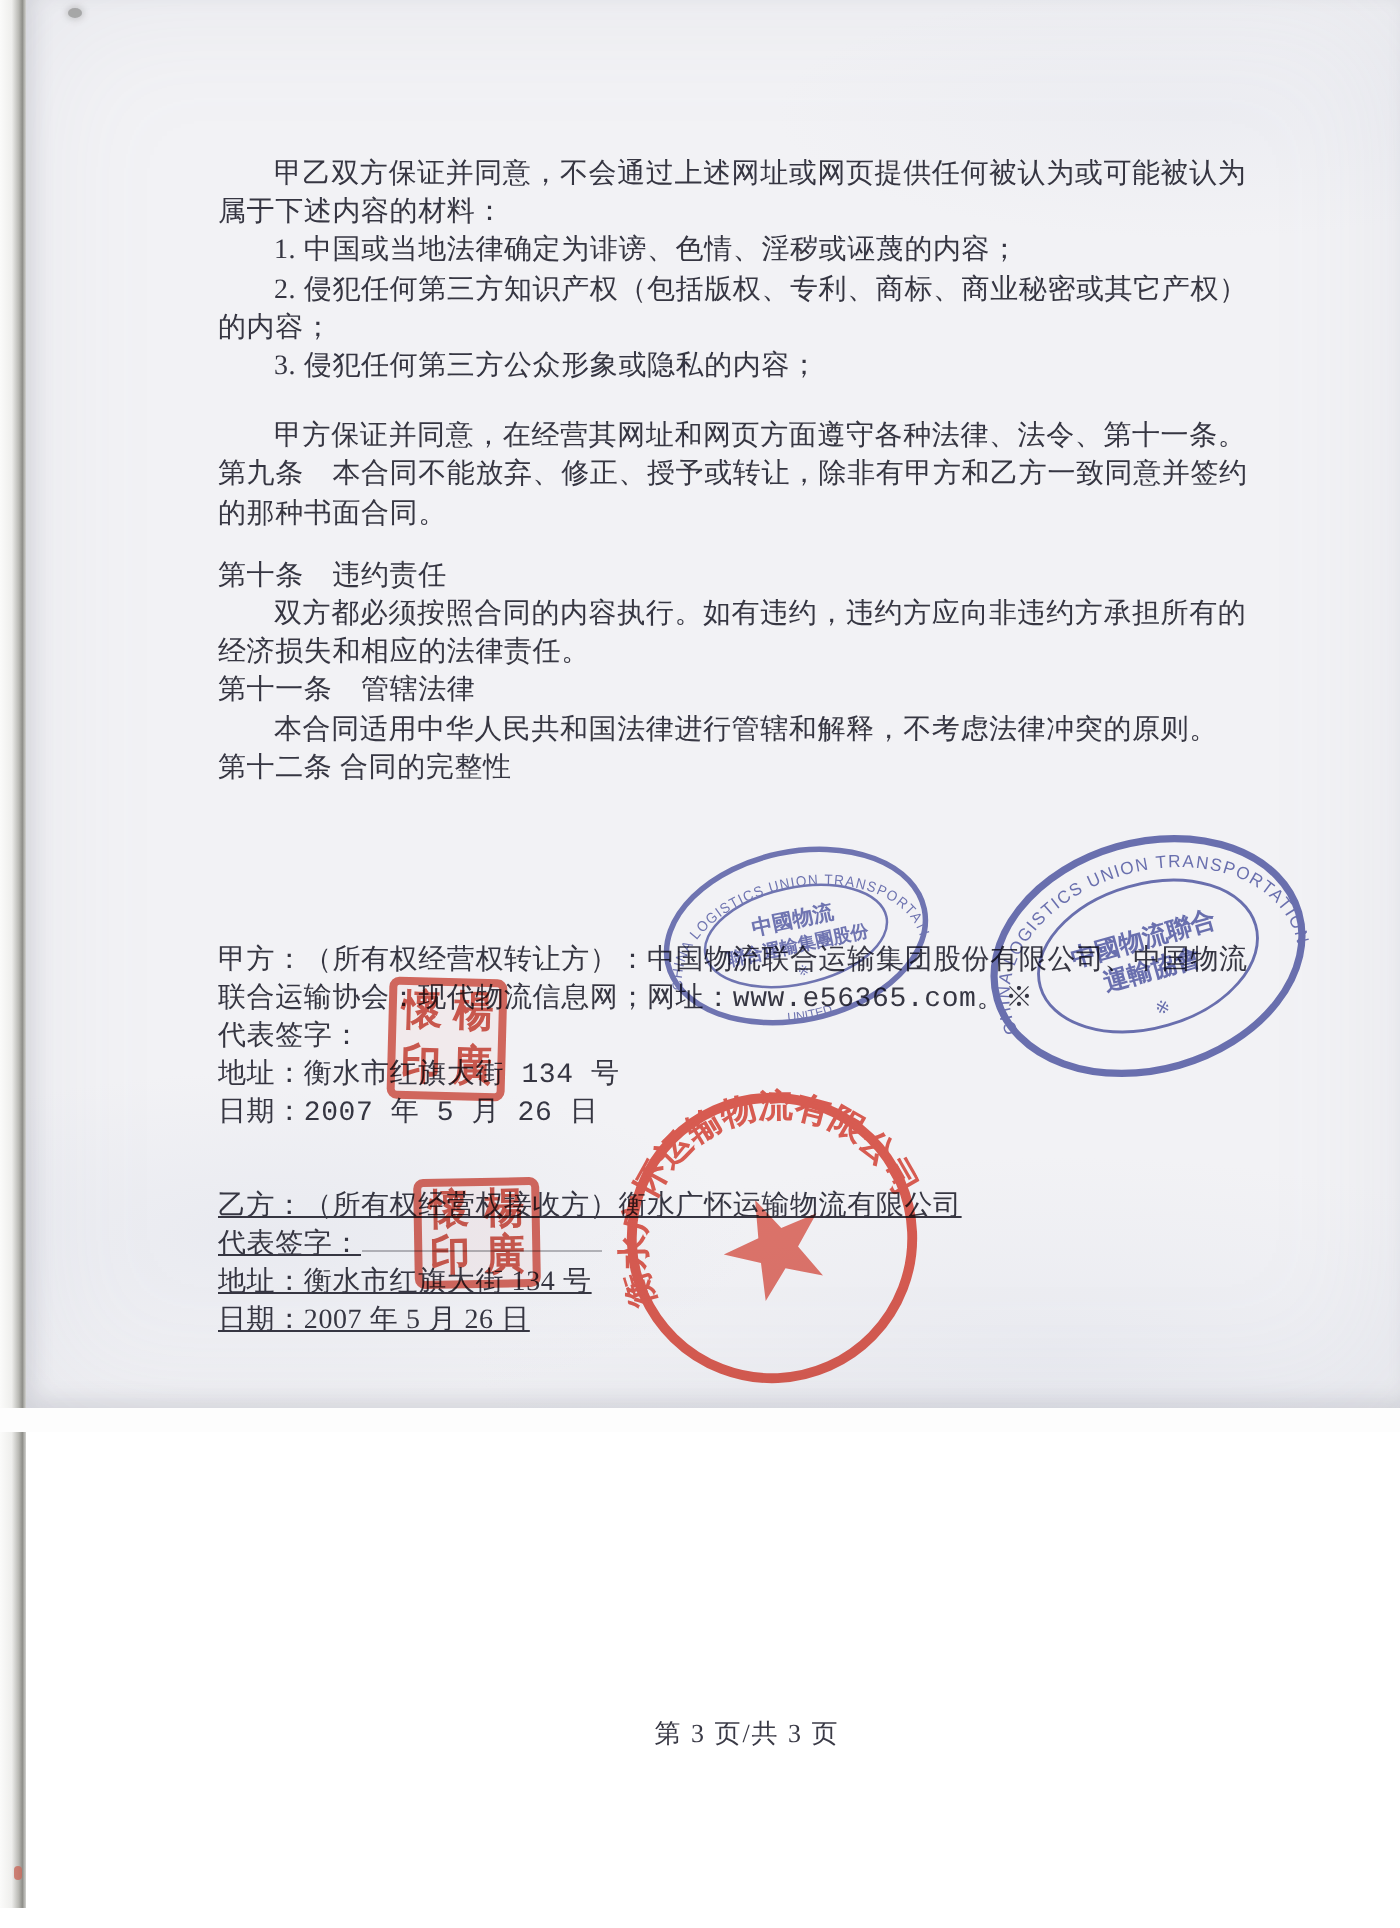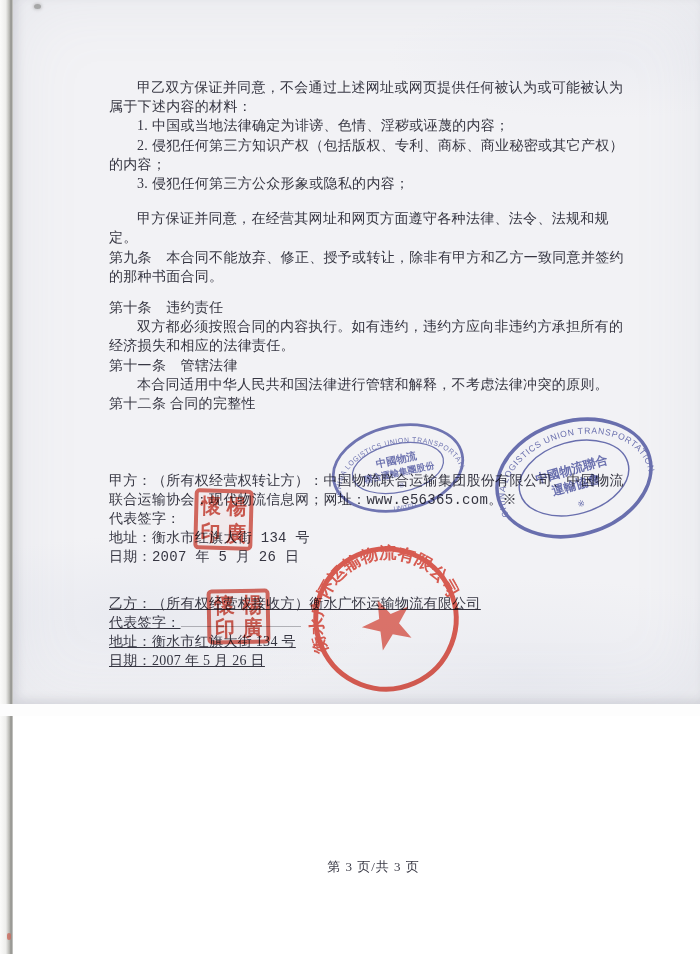--- a/index.html
+++ b/index.html
@@ -56,21 +56,21 @@
 <body>
 
 <div class="scan">
   <div class="page">
 
     <div class="doc">
       <p class="indent">甲乙双方保证并同意，不会通过上述网址或网页提供任何被认为或可能被认为属于下述内容的材料：</p>
       <p class="indent">1. 中国或当地法律确定为诽谤、色情、淫秽或诬蔑的内容；</p>
       <p class="indent">2. 侵犯任何第三方知识产权（包括版权、专利、商标、商业秘密或其它产权）的内容；</p>
       <p class="indent">3. 侵犯任何第三方公众形象或隐私的内容；</p>
-      <p class="indent mt-blank">甲方保证并同意，在经营其网址和网页方面遵守各种法律、法令、法规和规定。</p>
+      <p class="indent mt-blank">甲方保证并同意，在经营其网址和网页方面遵守各种法律、法令、第十一条。</p>
       <p>第九条　本合同不能放弃、修正、授予或转让，除非有甲方和乙方一致同意并签约的那种书面合同。</p>
       <p class="mt-half">第十条　违约责任</p>
       <p class="indent">双方都必须按照合同的内容执行。如有违约，违约方应向非违约方承担所有的经济损失和相应的法律责任。</p>
       <p>第十一条　管辖法律</p>
       <p class="indent">本合同适用中华人民共和国法律进行管辖和解释，不考虑法律冲突的原则。</p>
       <p>第十二条 合同的完整性</p>
     </div>
 
     <div class="party party-a">
       <p>甲方：（所有权经营权转让方）：中国物流联合运输集团股份有限公司、中国物流联合运输协会：现代物流信息网；网址：www.e56365.com。※</p>

